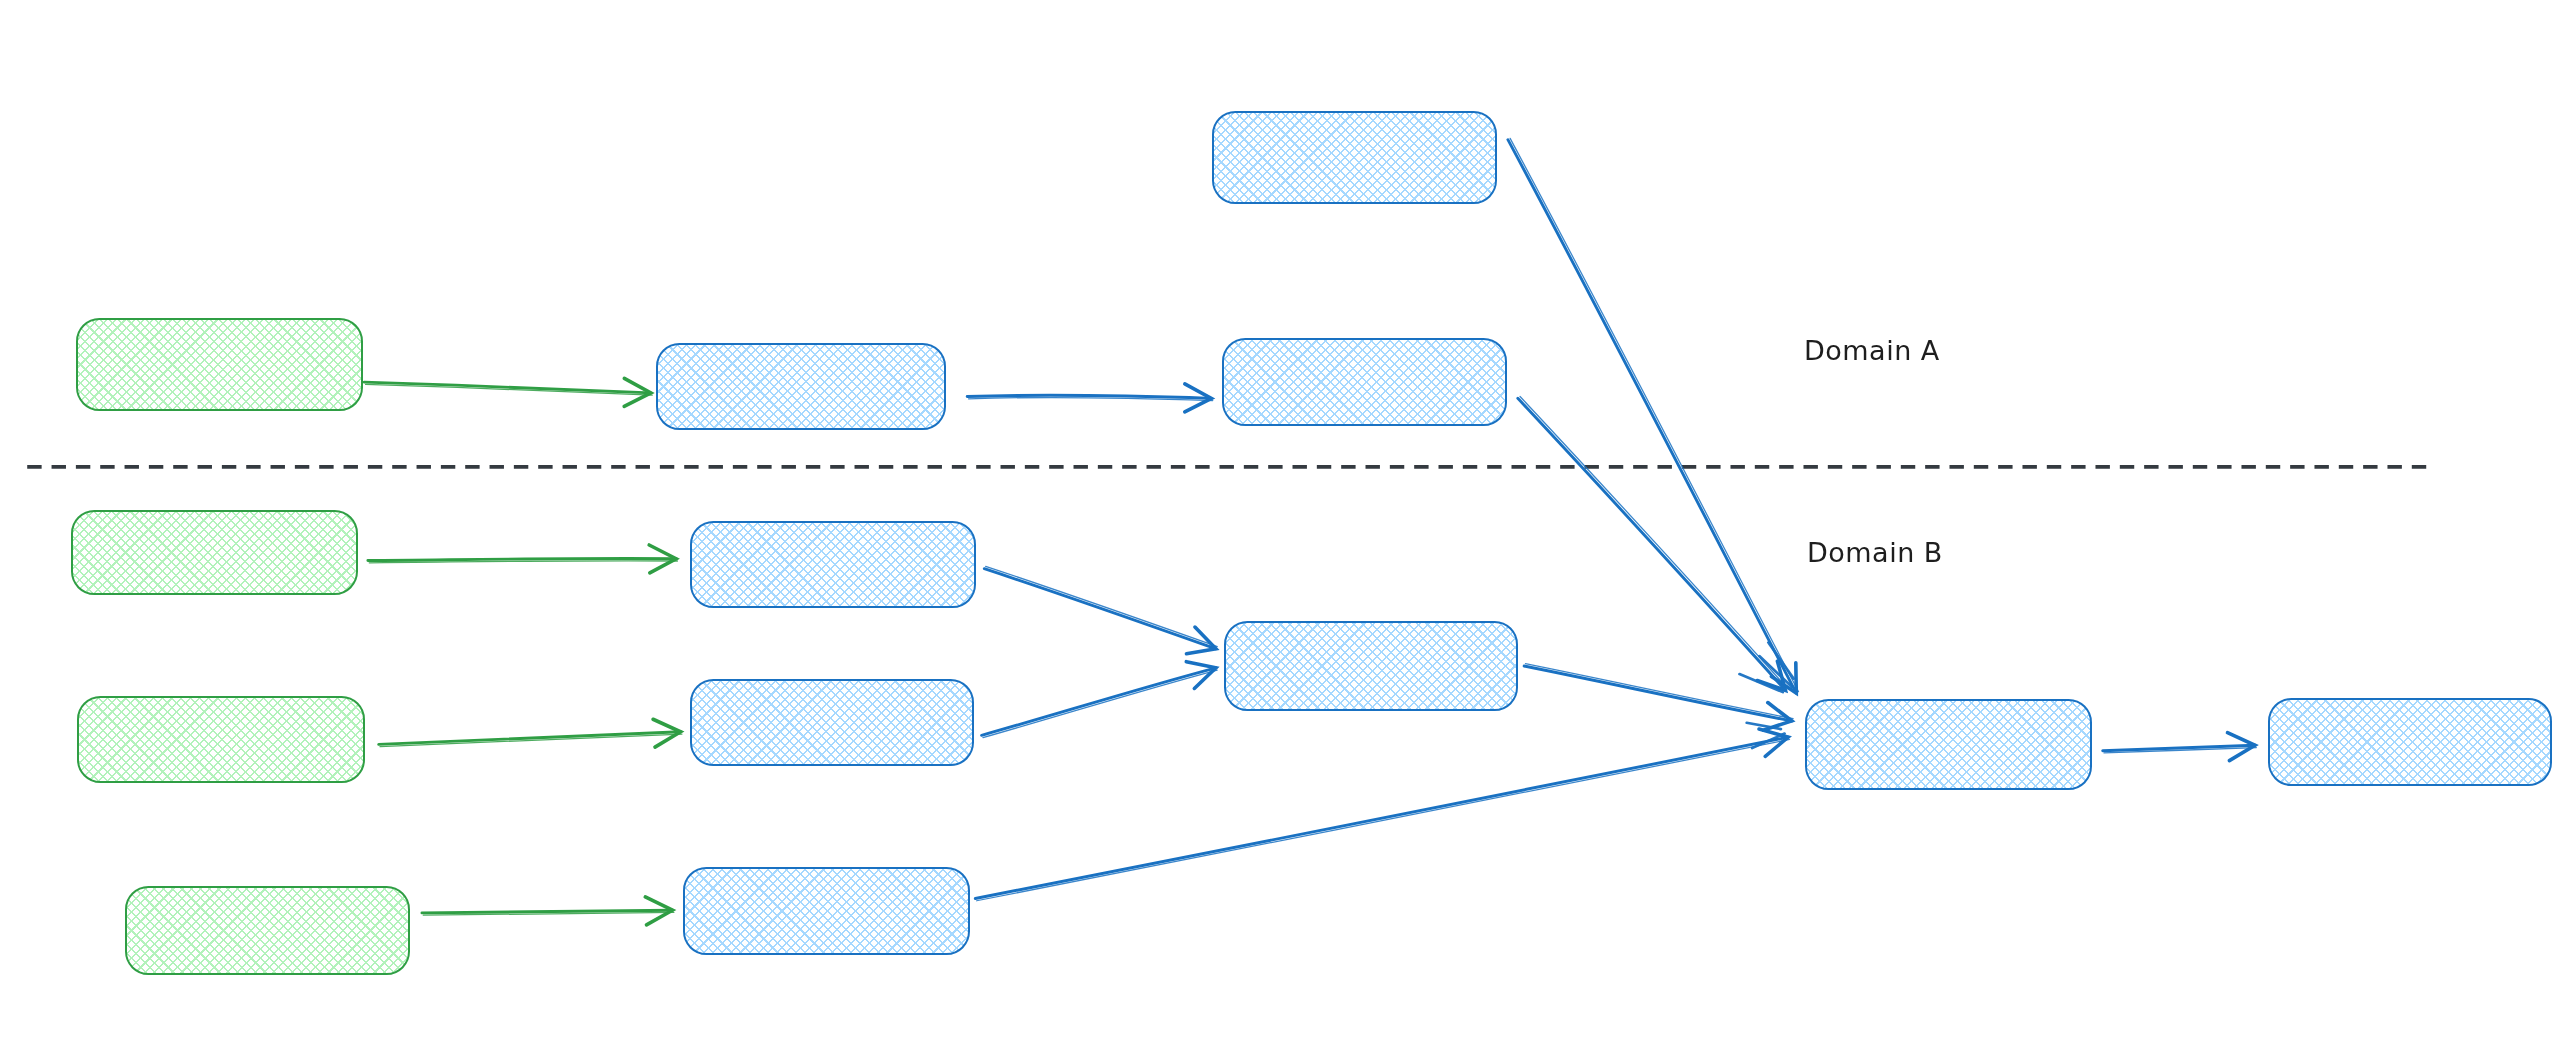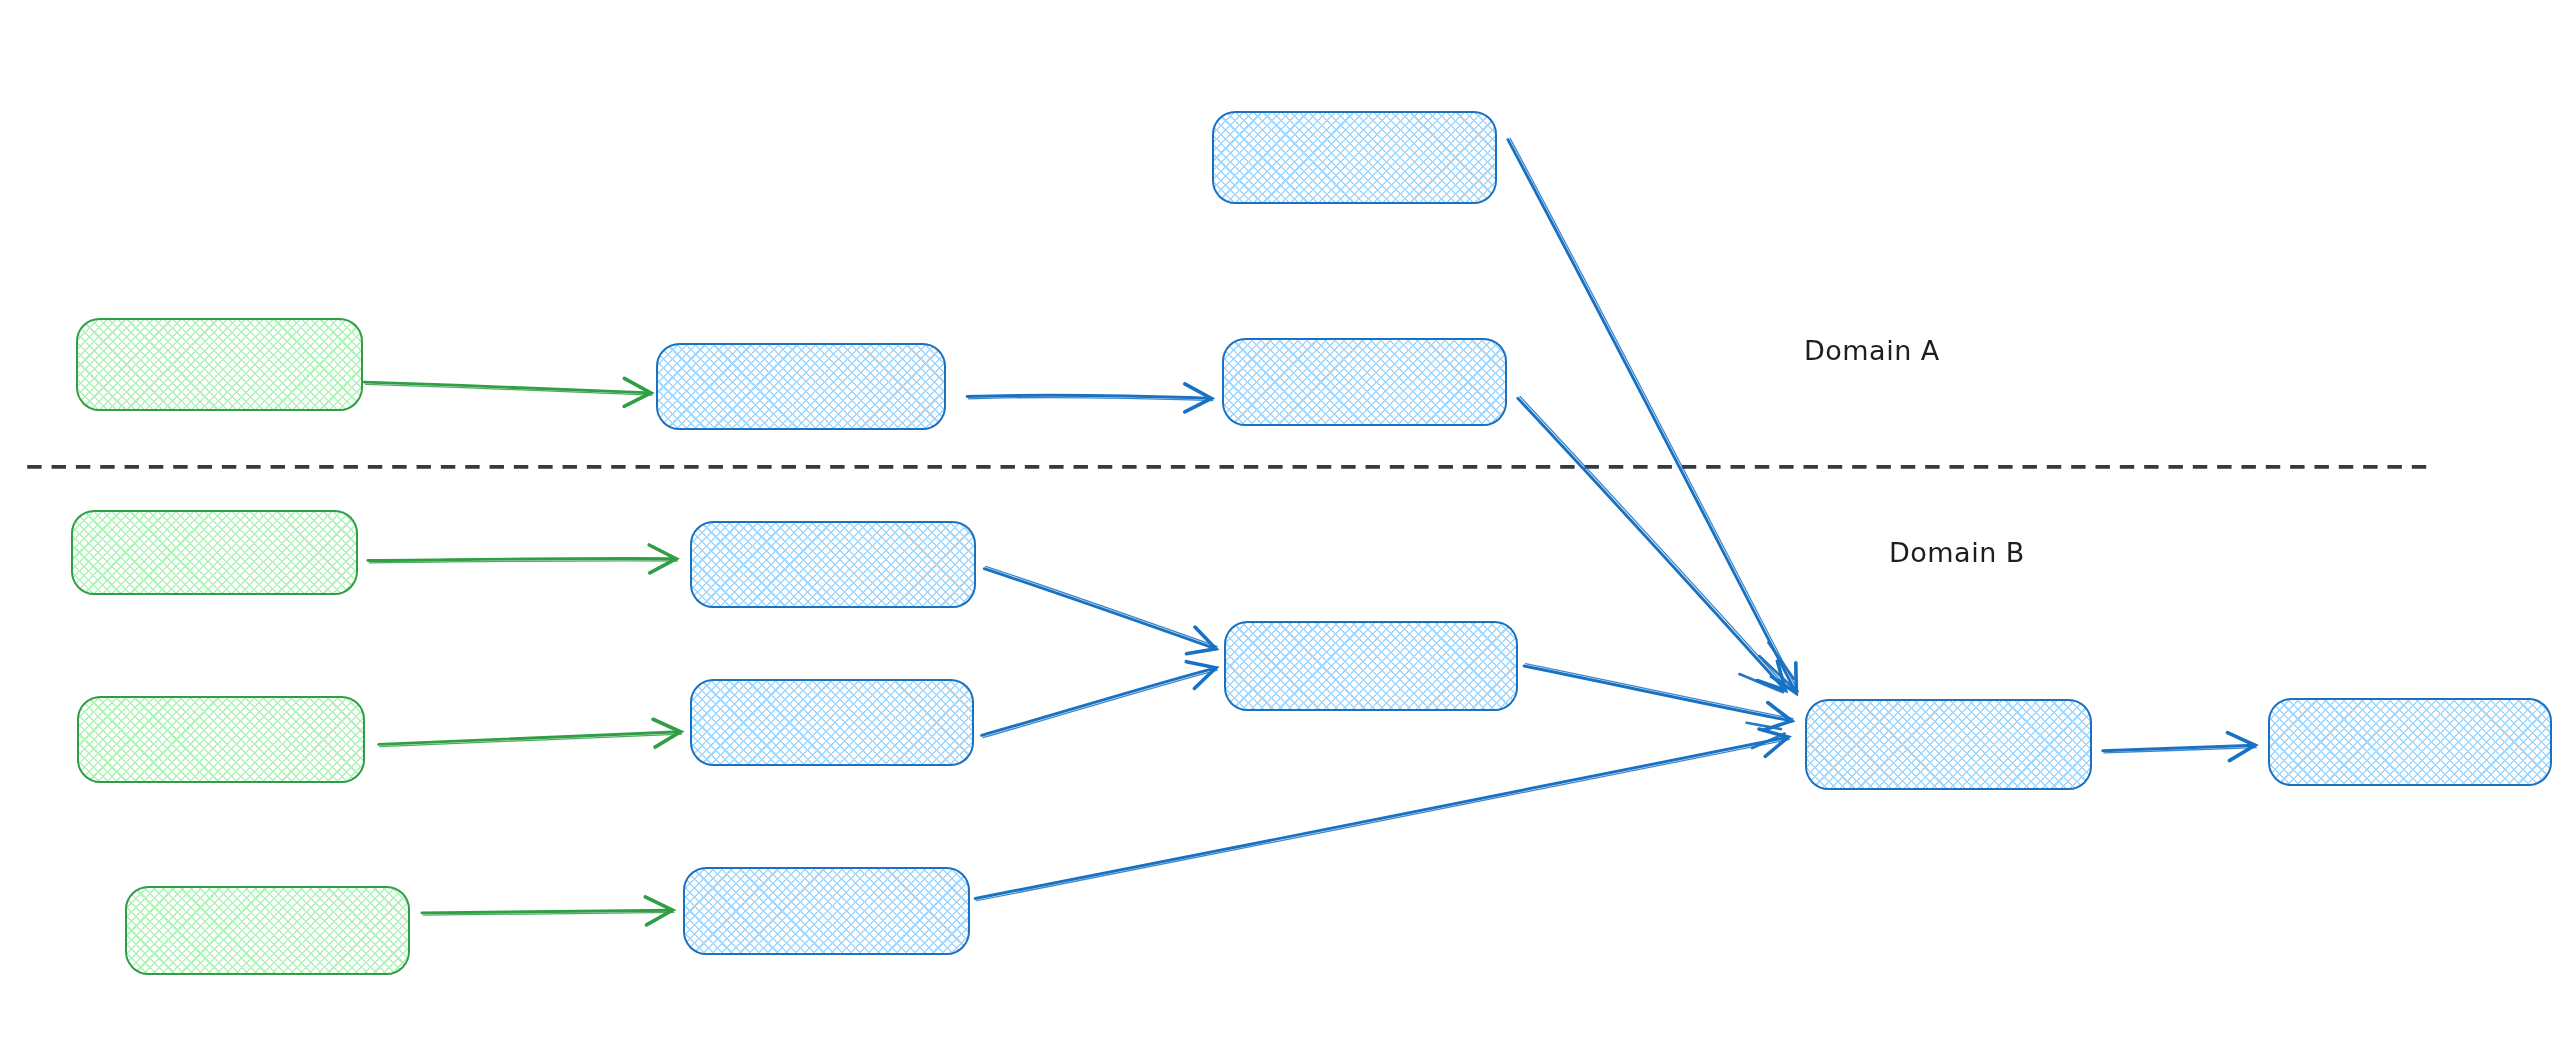--- a/index.html
+++ b/index.html
@@ -146,16 +146,16 @@
   <div class="node blue" style="left:690px;top:521px;width:286px;height:87px;"></div>
   <div class="node green" style="left:77px;top:696px;width:288px;height:87px;"></div>
   <div class="node blue" style="left:690px;top:679px;width:284px;height:87px;"></div>
   <div class="node blue" style="left:1224px;top:621px;width:294px;height:90px;"></div>
   <div class="node green" style="left:125px;top:886px;width:285px;height:89px;"></div>
   <div class="node blue" style="left:683px;top:867px;width:287px;height:88px;"></div>
   <div class="node blue" style="left:1805px;top:699px;width:287px;height:91px;"></div>
   <div class="node blue" style="left:2268px;top:698px;width:284px;height:88px;"></div>
 
   <div class="region-label" style="left:1780px;top:335px;margin-left:24px;">Domain A</div>
-  <div class="region-label" style="left:1889px;top:537px;">Domain B</div>
+  <div class="region-label" style="left:1807px;top:537px;">Domain B</div>
 
 </div>
 
 
 </body></html>

